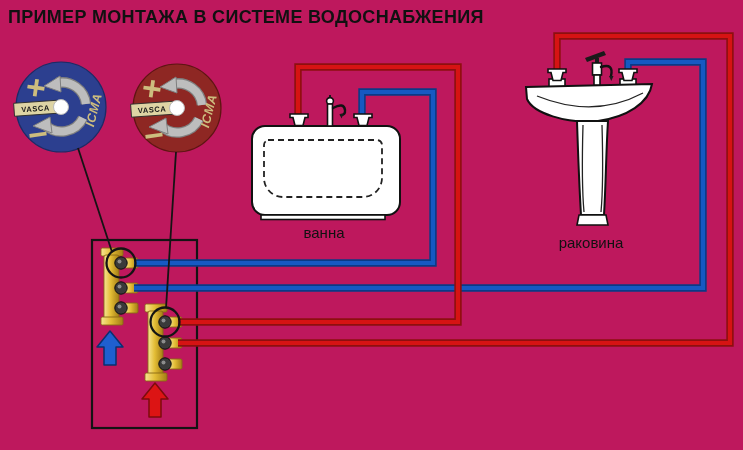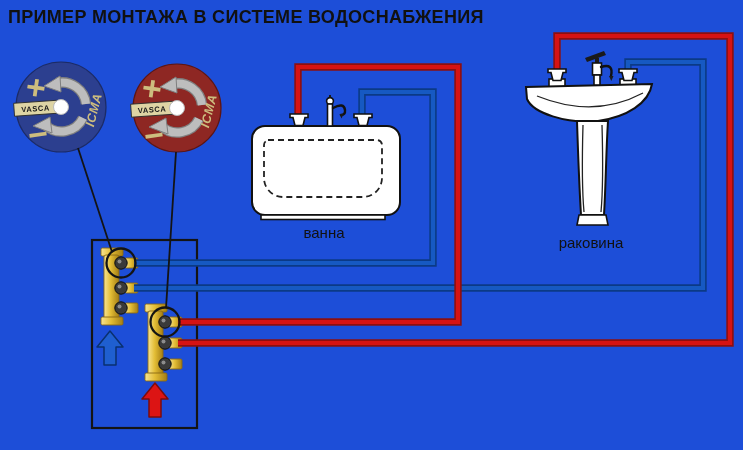--- a/index.html
+++ b/index.html
@@ -1,16 +1,16 @@
 <!DOCTYPE html>
 <html style="--pipe-cold: #1659c2; --pipe-cold-dark: #0b3a86; --pipe-hot: #d61313; --pipe-hot-dark: #8d0f0f; --disc-cold: #2c3f8f; --disc-hot: #8e2723; --tan: #cdbd7e; --band: #ded4a4; --silver: #bdbdbd; --brass: #e3bd35; --brass-dark: #8a6a14; --arrow-cold: #1f5fd0; --arrow-hot: #dc1414;"><head>
 <meta charset="utf-8">
 <style>
   html,body{margin:0;padding:0;background:#fff;}
-  .stage{position:relative;width:743px;height:450px;background:#1d4ed8;overflow:hidden;
+  .stage{position:relative;width:743px;height:450px;background:#be185d;overflow:hidden;
          font-family:"Liberation Sans","DejaVu Sans",sans-serif;}
   svg{display:block;}
   .title{font:bold 18px "Liberation Sans","DejaVu Sans",sans-serif;letter-spacing:.3px;fill:#111;}
   .fixture-label{font:15px "Liberation Sans","DejaVu Sans",sans-serif;fill:#111;}
   .band-text{font:bold 7.5px "Liberation Sans","DejaVu Sans",sans-serif;letter-spacing:.6px;fill:#181818;}
   .brand-text{font:bold italic 12.5px "Liberation Sans","DejaVu Sans",sans-serif;letter-spacing:.5px;fill:var(--tan);}
   .pm-text{font:bold 34px "Liberation Sans","DejaVu Sans",sans-serif;fill:var(--tan);}
   .disc-cold-bg{fill:var(--disc-cold);stroke:#1c2b66;stroke-width:1.2;}
   .disc-hot-bg{fill:var(--disc-hot);stroke:#5e1512;stroke-width:1.2;}
   .band{fill:var(--band);stroke:#2a2a2a;stroke-width:.9;}

